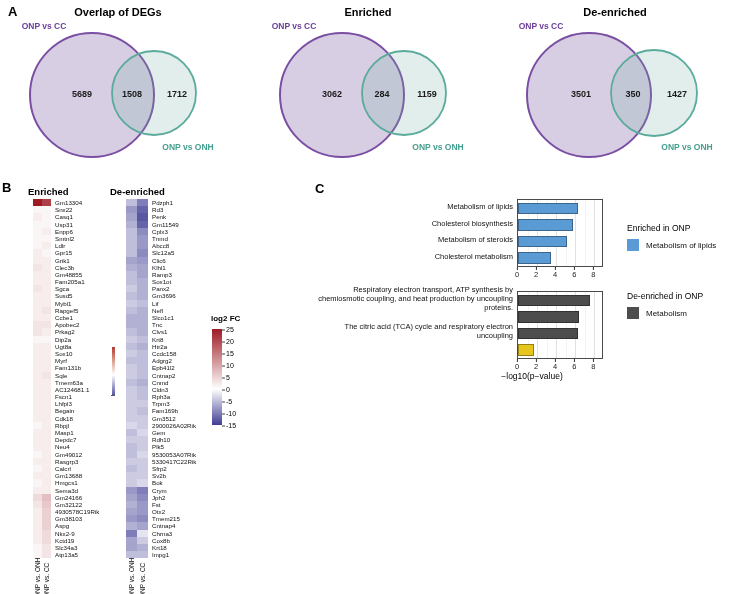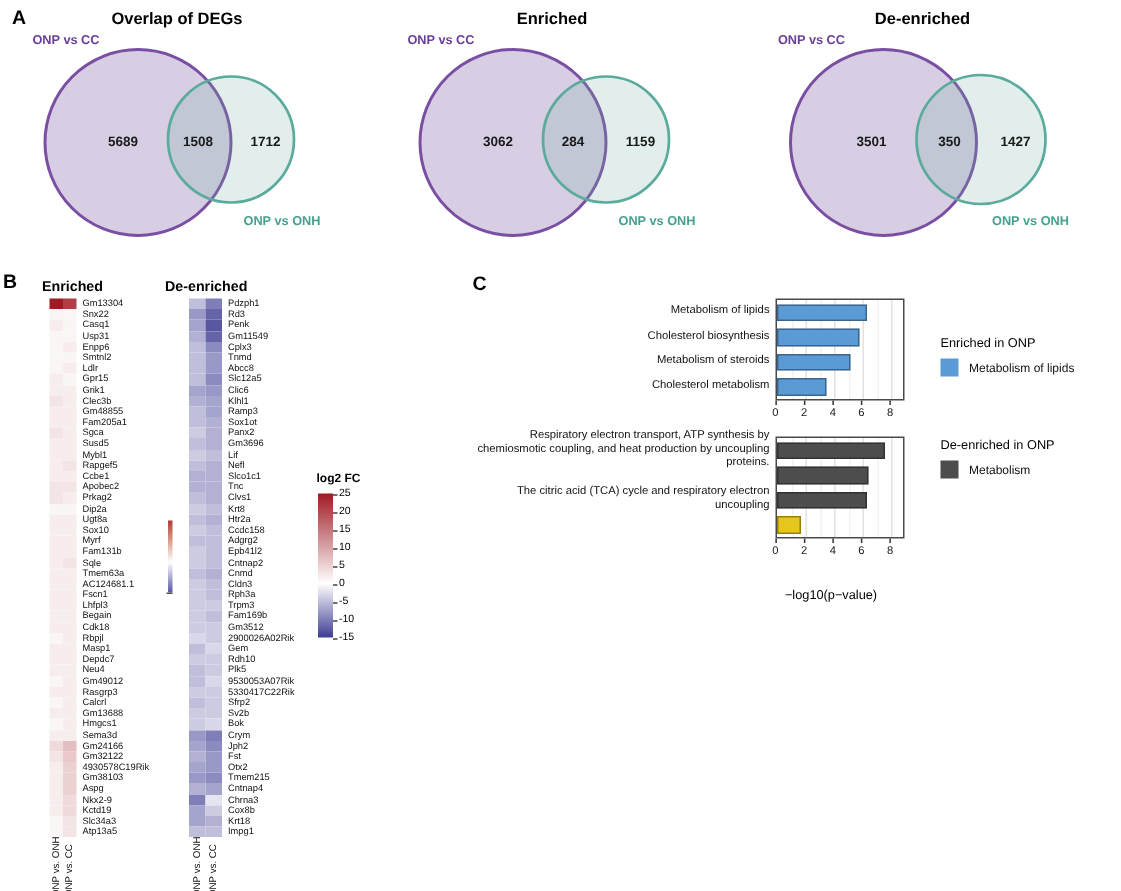--- a/index.html
+++ b/index.html
@@ -681,21 +681,21 @@
     <div class="bar" style="top: 35.5px; height: 11.5px; width: 60.1364px; background: rgb(77, 77, 77);"></div>
     <div class="bar" style="top: 52px; height: 11.5px; width: 16.2273px; background: rgb(230, 197, 30);"></div>
   </div>
 <div id="ticks2" class="xticks" style="left:517px;top:359px;width:84px;">
     <div class="xtick" style="left: 0px;">0</div>
     <div class="xtick" style="left: 19.0909px;">2</div>
     <div class="xtick" style="left: 38.1818px;">4</div>
     <div class="xtick" style="left: 57.2727px;">6</div>
     <div class="xtick" style="left: 76.3636px;">8</div>
   </div>
-<div class="abs xlabel" style="left:499px;top:371px;width:110px;margin-top:20px;">−log10(p−value)</div>
+<div class="abs xlabel" style="left:477px;top:371px;width:110px;">−log10(p−value)</div>
 
 <div class="legend" style="left:627px;top:291px;">
   <div class="legend-title">De-enriched in ONP</div>
   <div class="legend-row">
     <span class="swatch" style="background: rgb(77, 77, 77);"></span>
     <span class="legend-label">Metabolism</span>
   </div>
 </div>
 
 </body></html>

